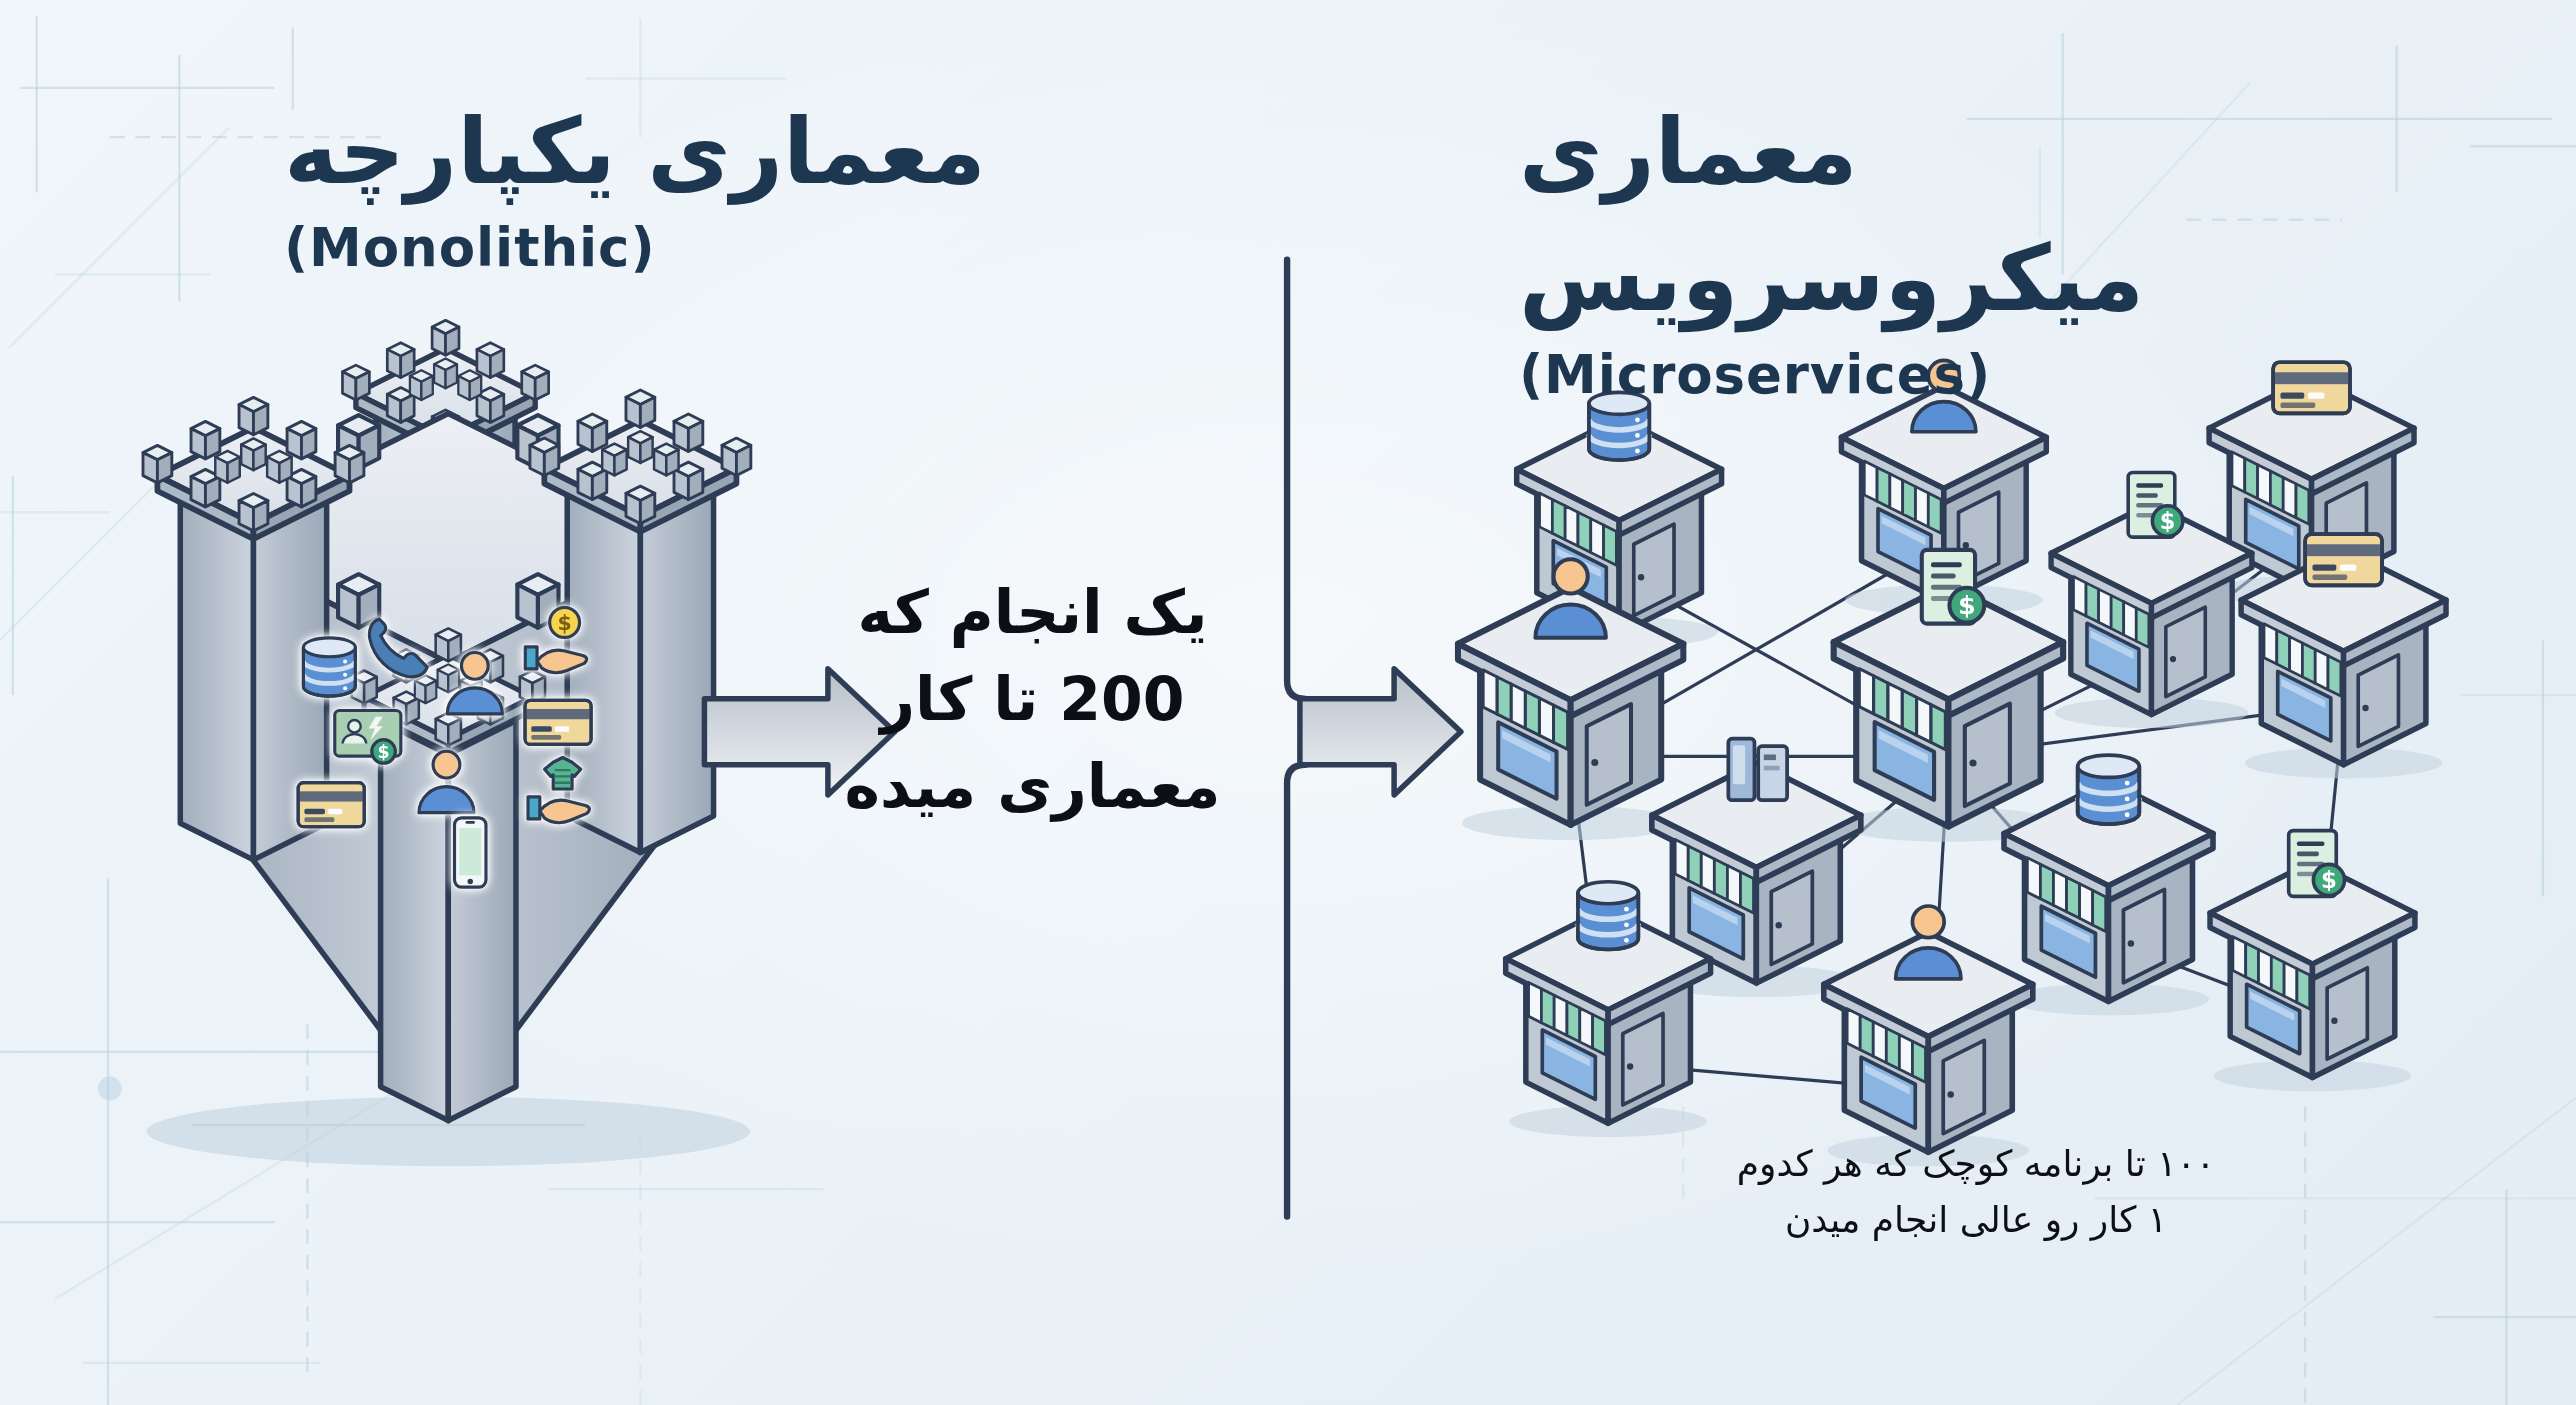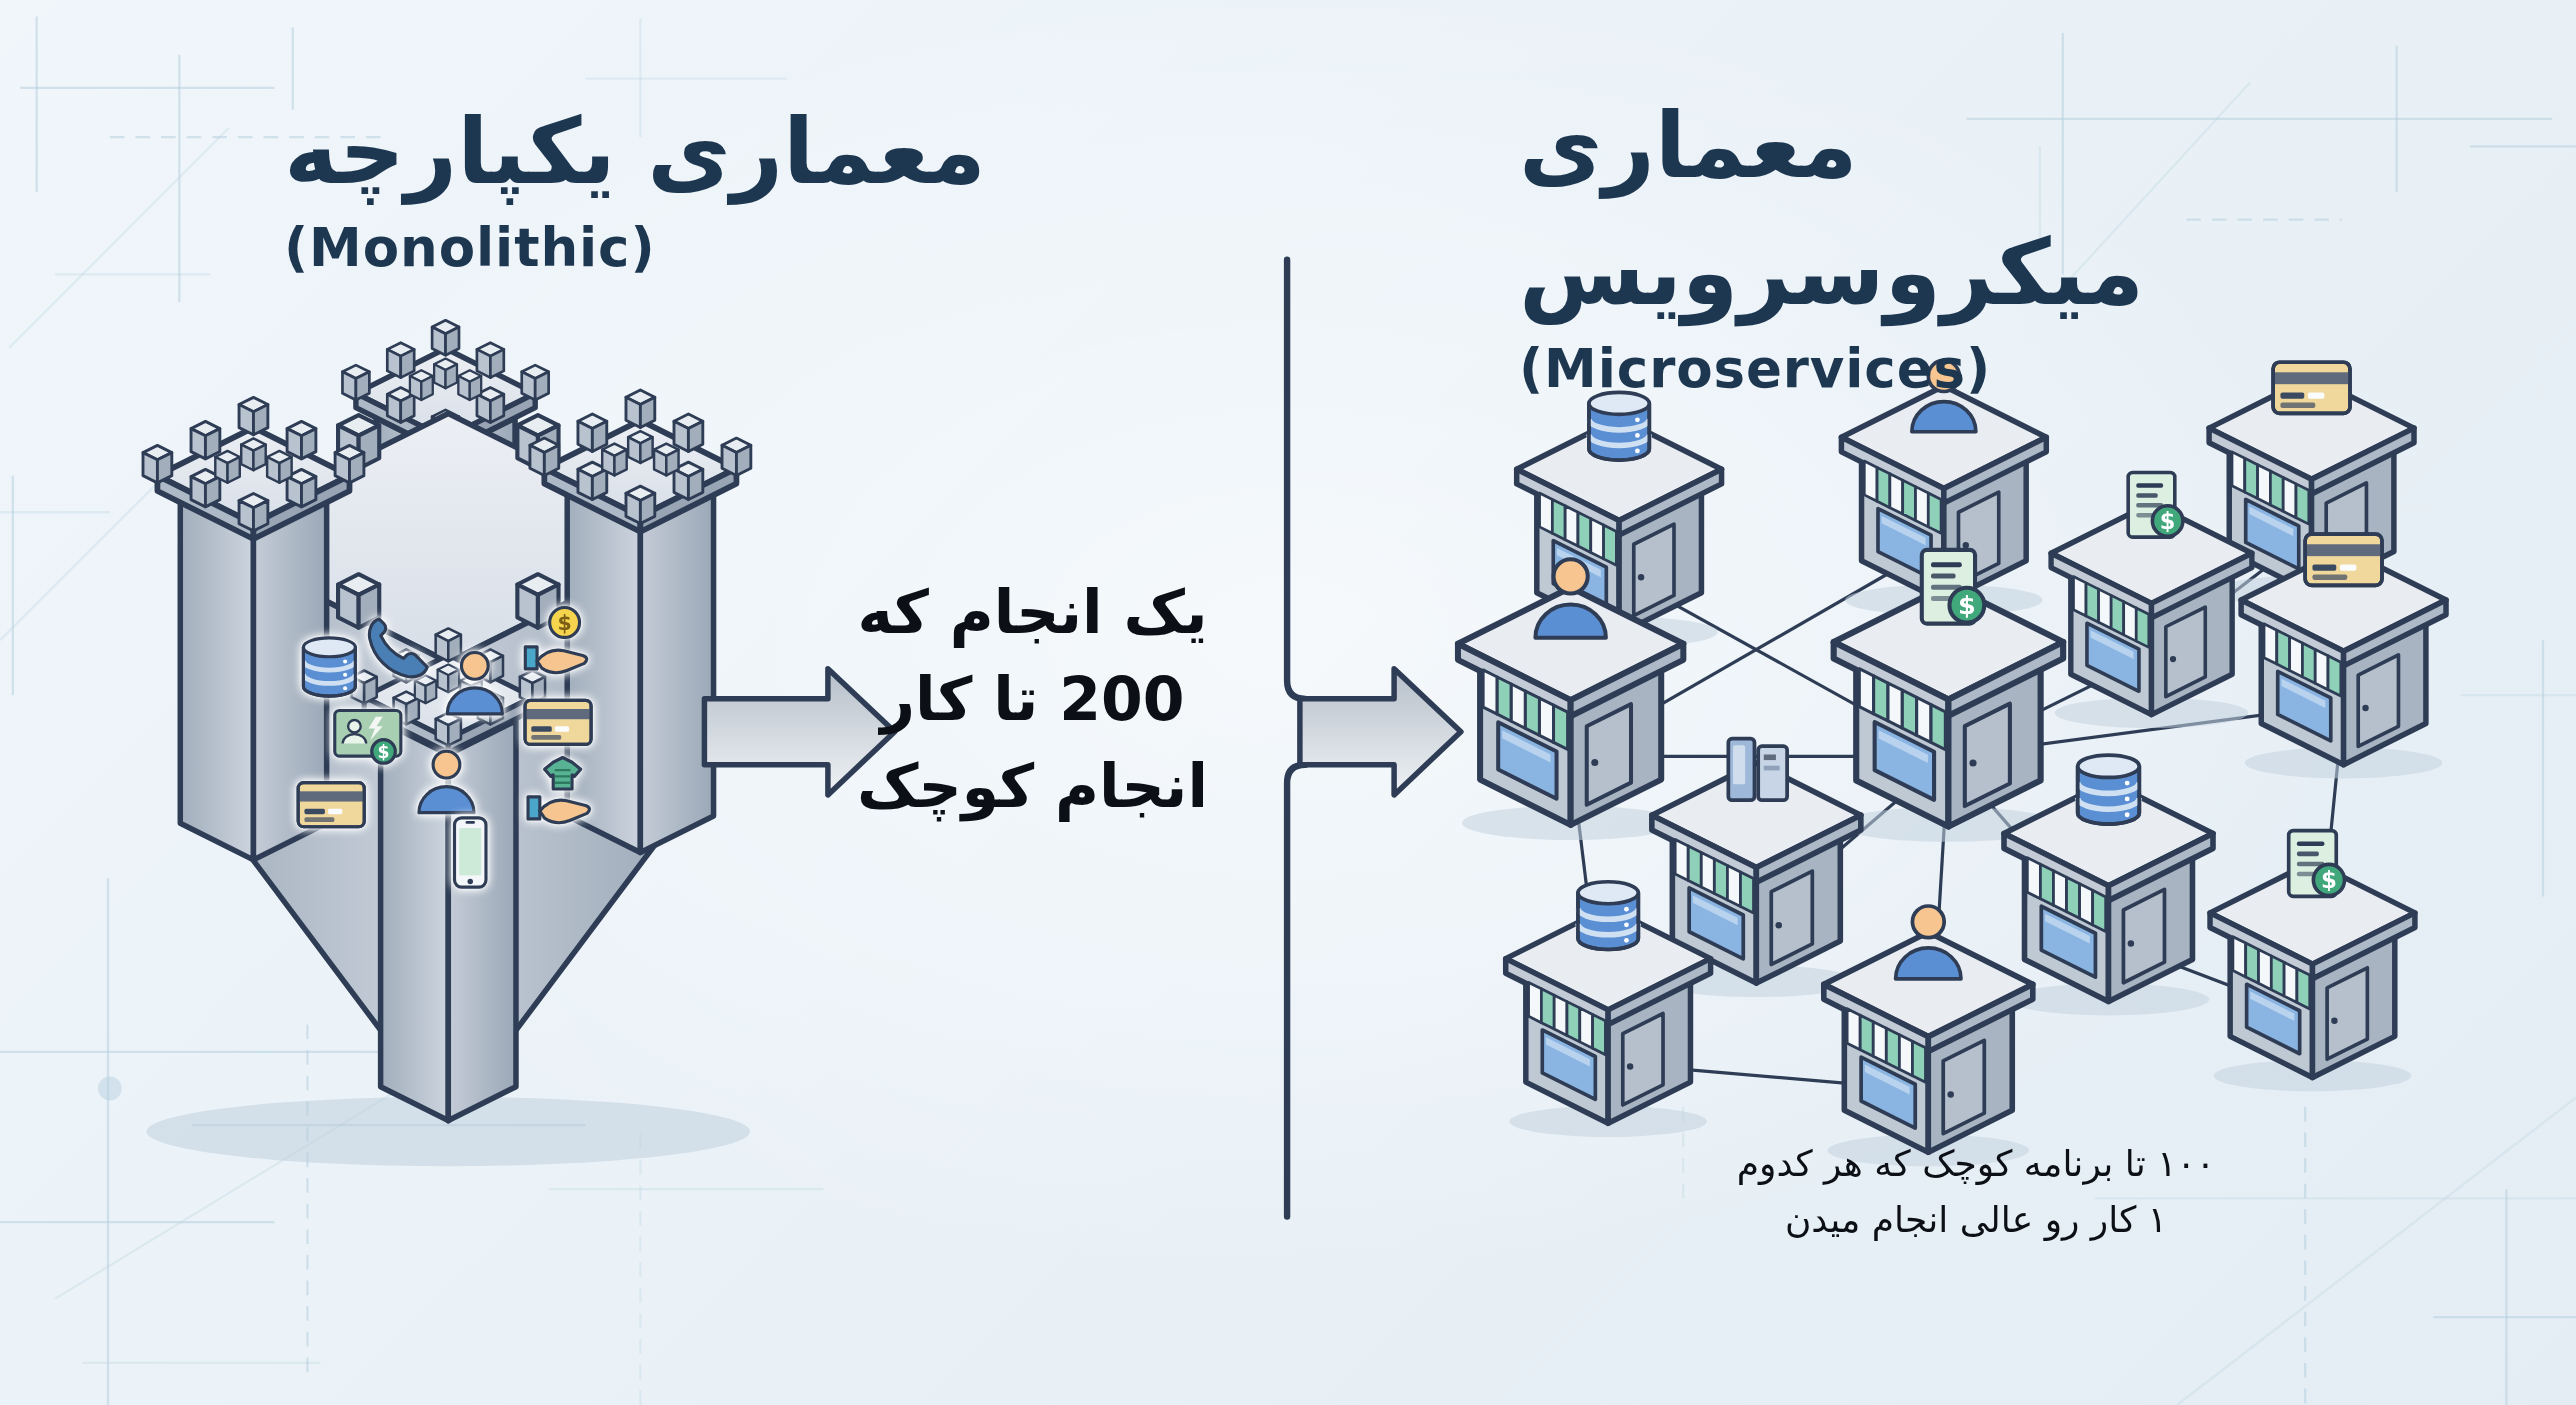--- a/index.html
+++ b/index.html
@@ -348,29 +348,29 @@
           <use href="#ic-receipt" x="-50" y="-188" width="100" height="100"></use>
         </g>
       </g>
 </svg>
 
 <div class="title" style="left:284px;top:88px;width:768px;">
   <div class="t-fa">معماری یکپارچه</div>
   <div class="t-en">(Monolithic)</div>
 </div>
 
-<div class="title" style="left:1519px;top:82px;width:768px;">
+<div class="title" style="left:1519px;top:88px;width:768px;">
   <div class="t-fa">معماری میکروسرویس</div>
   <div class="t-en">(Microservices)</div>
 </div>
 
 <div class="arrow-caption">
   <div>یک انجام که</div>
   <div>200 تا کار</div>
-  <div>انجام کوچک</div>
+  <div>معماری میده</div>
 </div>
 
 <div class="net-caption">
   <div>۱۰۰ تا برنامه کوچک که هر کدوم</div>
   <div>۱ کار رو عالی انجام میدن</div>
 </div>
 
 </div>
 
 

